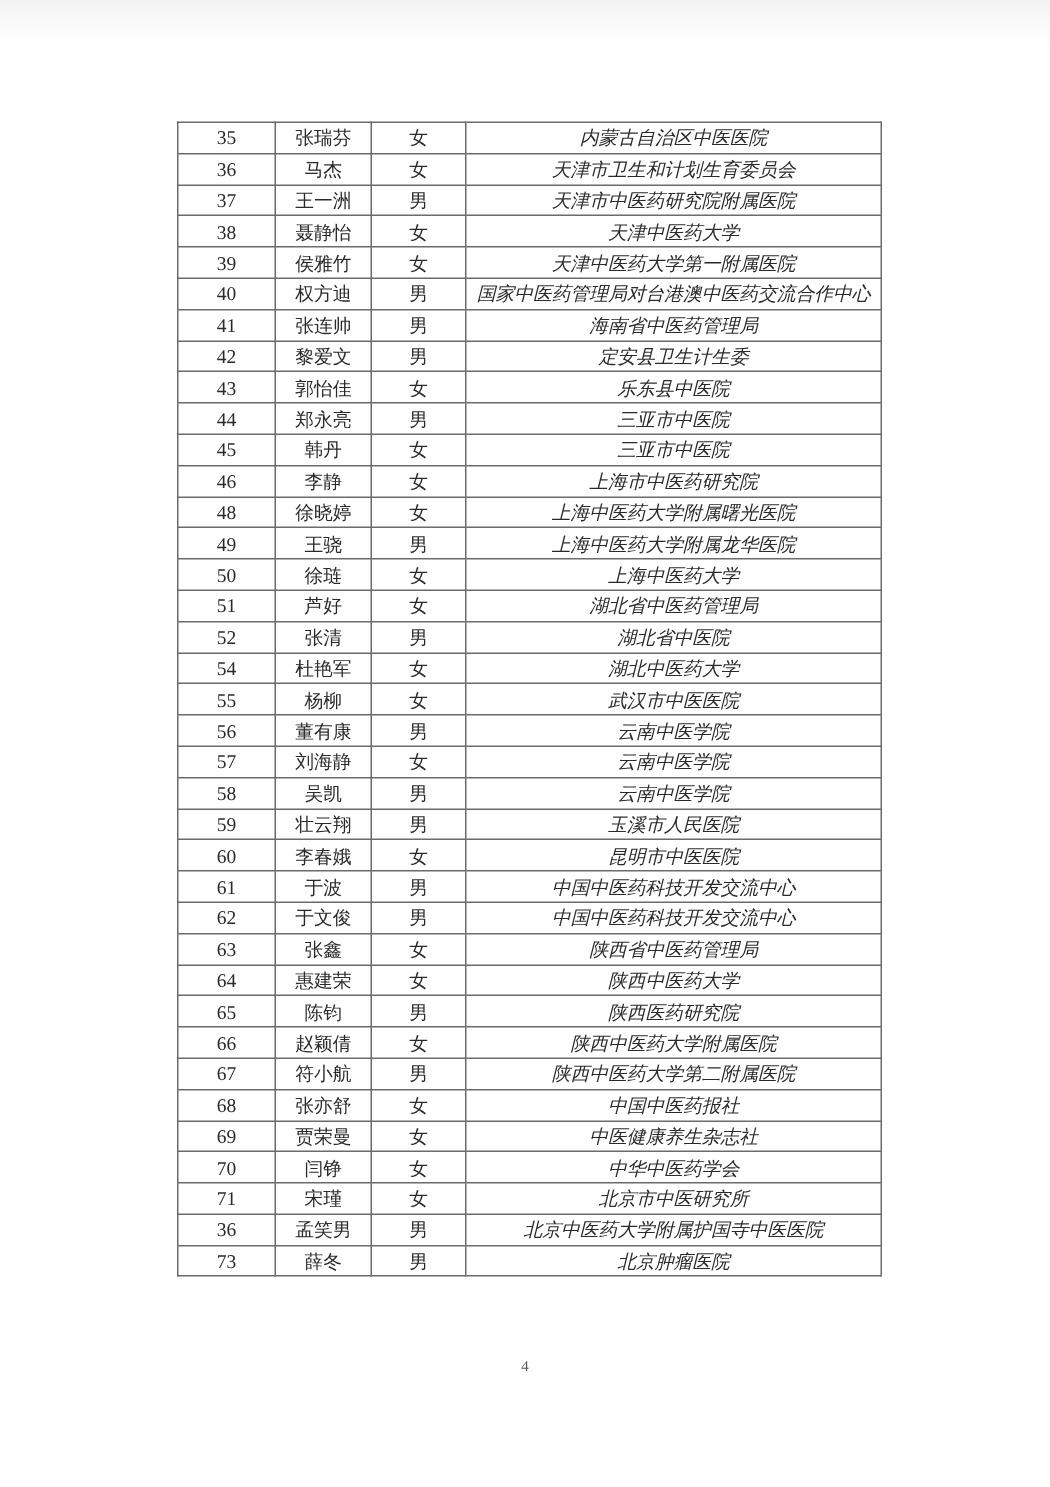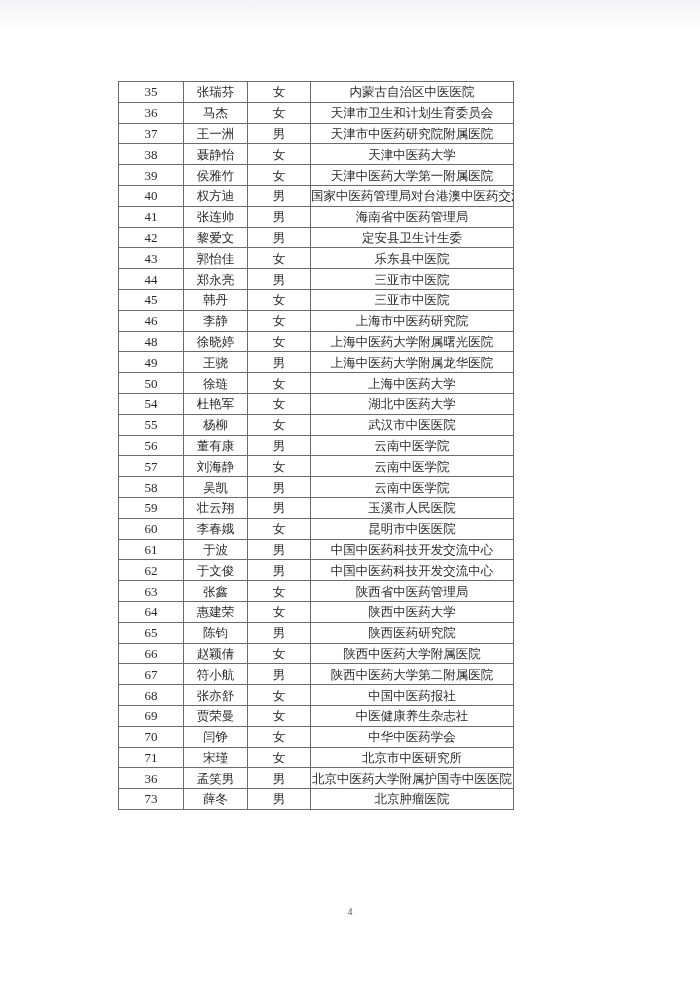--- a/index.html
+++ b/index.html
@@ -6,32 +6,32 @@
   body {
     width: 700px; height: 991px; background: #ffffff; position: relative;
     font-family: "DejaVu Serif", "Liberation Serif", serif; color: #2a2a2a;
     overflow: hidden;
   }
   .page-top-shade {
     position: absolute; left: 0; top: 0; width: 700px; height: 30px;
     background: linear-gradient(#f3f3f5, #ffffff);
   }
   table.roster {
-    position: absolute; left: 118px; top: 81px; width: 396px;
+    position: absolute; left: 118px; top: 81px; width: 470px;
     border-collapse: collapse; table-layout: fixed;
   }
   table.roster td {
     border: 1px solid #6a6a72; height: 19.8px; padding: 0;
     text-align: center; vertical-align: middle; font-size: 12.5px;
     line-height: 19px; white-space: nowrap; overflow: hidden;
   }
   table.roster td.c-no { width: 64px; font-family: "Liberation Serif", serif; font-size: 13px; }
   table.roster td.c-name { width: 63px; }
   table.roster td.c-gender { width: 62px; }
-  table.roster td.c-org { width: auto; }
+  table.roster td.c-org { width: auto; font-style: italic; }
   .page-number {
     position: absolute; top: 906px; left: 0; width: 700px; text-align: center;
     font-size: 10px; color: #555; font-family: "Liberation Serif", serif;
   }
 </style>
 </head>
 <body>
 
 <div class="page-top-shade"></div>
 
@@ -121,20 +121,32 @@
         <td class="c-gender">男</td>
         <td class="c-org">上海中医药大学附属龙华医院</td>
       </tr>
       <tr>
         <td class="c-no">50</td>
         <td class="c-name">徐琏</td>
         <td class="c-gender">女</td>
         <td class="c-org">上海中医药大学</td>
       </tr>
       <tr>
+        <td class="c-no">51</td>
+        <td class="c-name">芦好</td>
+        <td class="c-gender">女</td>
+        <td class="c-org">湖北省中医药管理局</td>
+      </tr>
+      <tr>
+        <td class="c-no">52</td>
+        <td class="c-name">张清</td>
+        <td class="c-gender">男</td>
+        <td class="c-org">湖北省中医院</td>
+      </tr>
+      <tr>
         <td class="c-no">54</td>
         <td class="c-name">杜艳军</td>
         <td class="c-gender">女</td>
         <td class="c-org">湖北中医药大学</td>
       </tr>
       <tr>
         <td class="c-no">55</td>
         <td class="c-name">杨柳</td>
         <td class="c-gender">女</td>
         <td class="c-org">武汉市中医医院</td>

